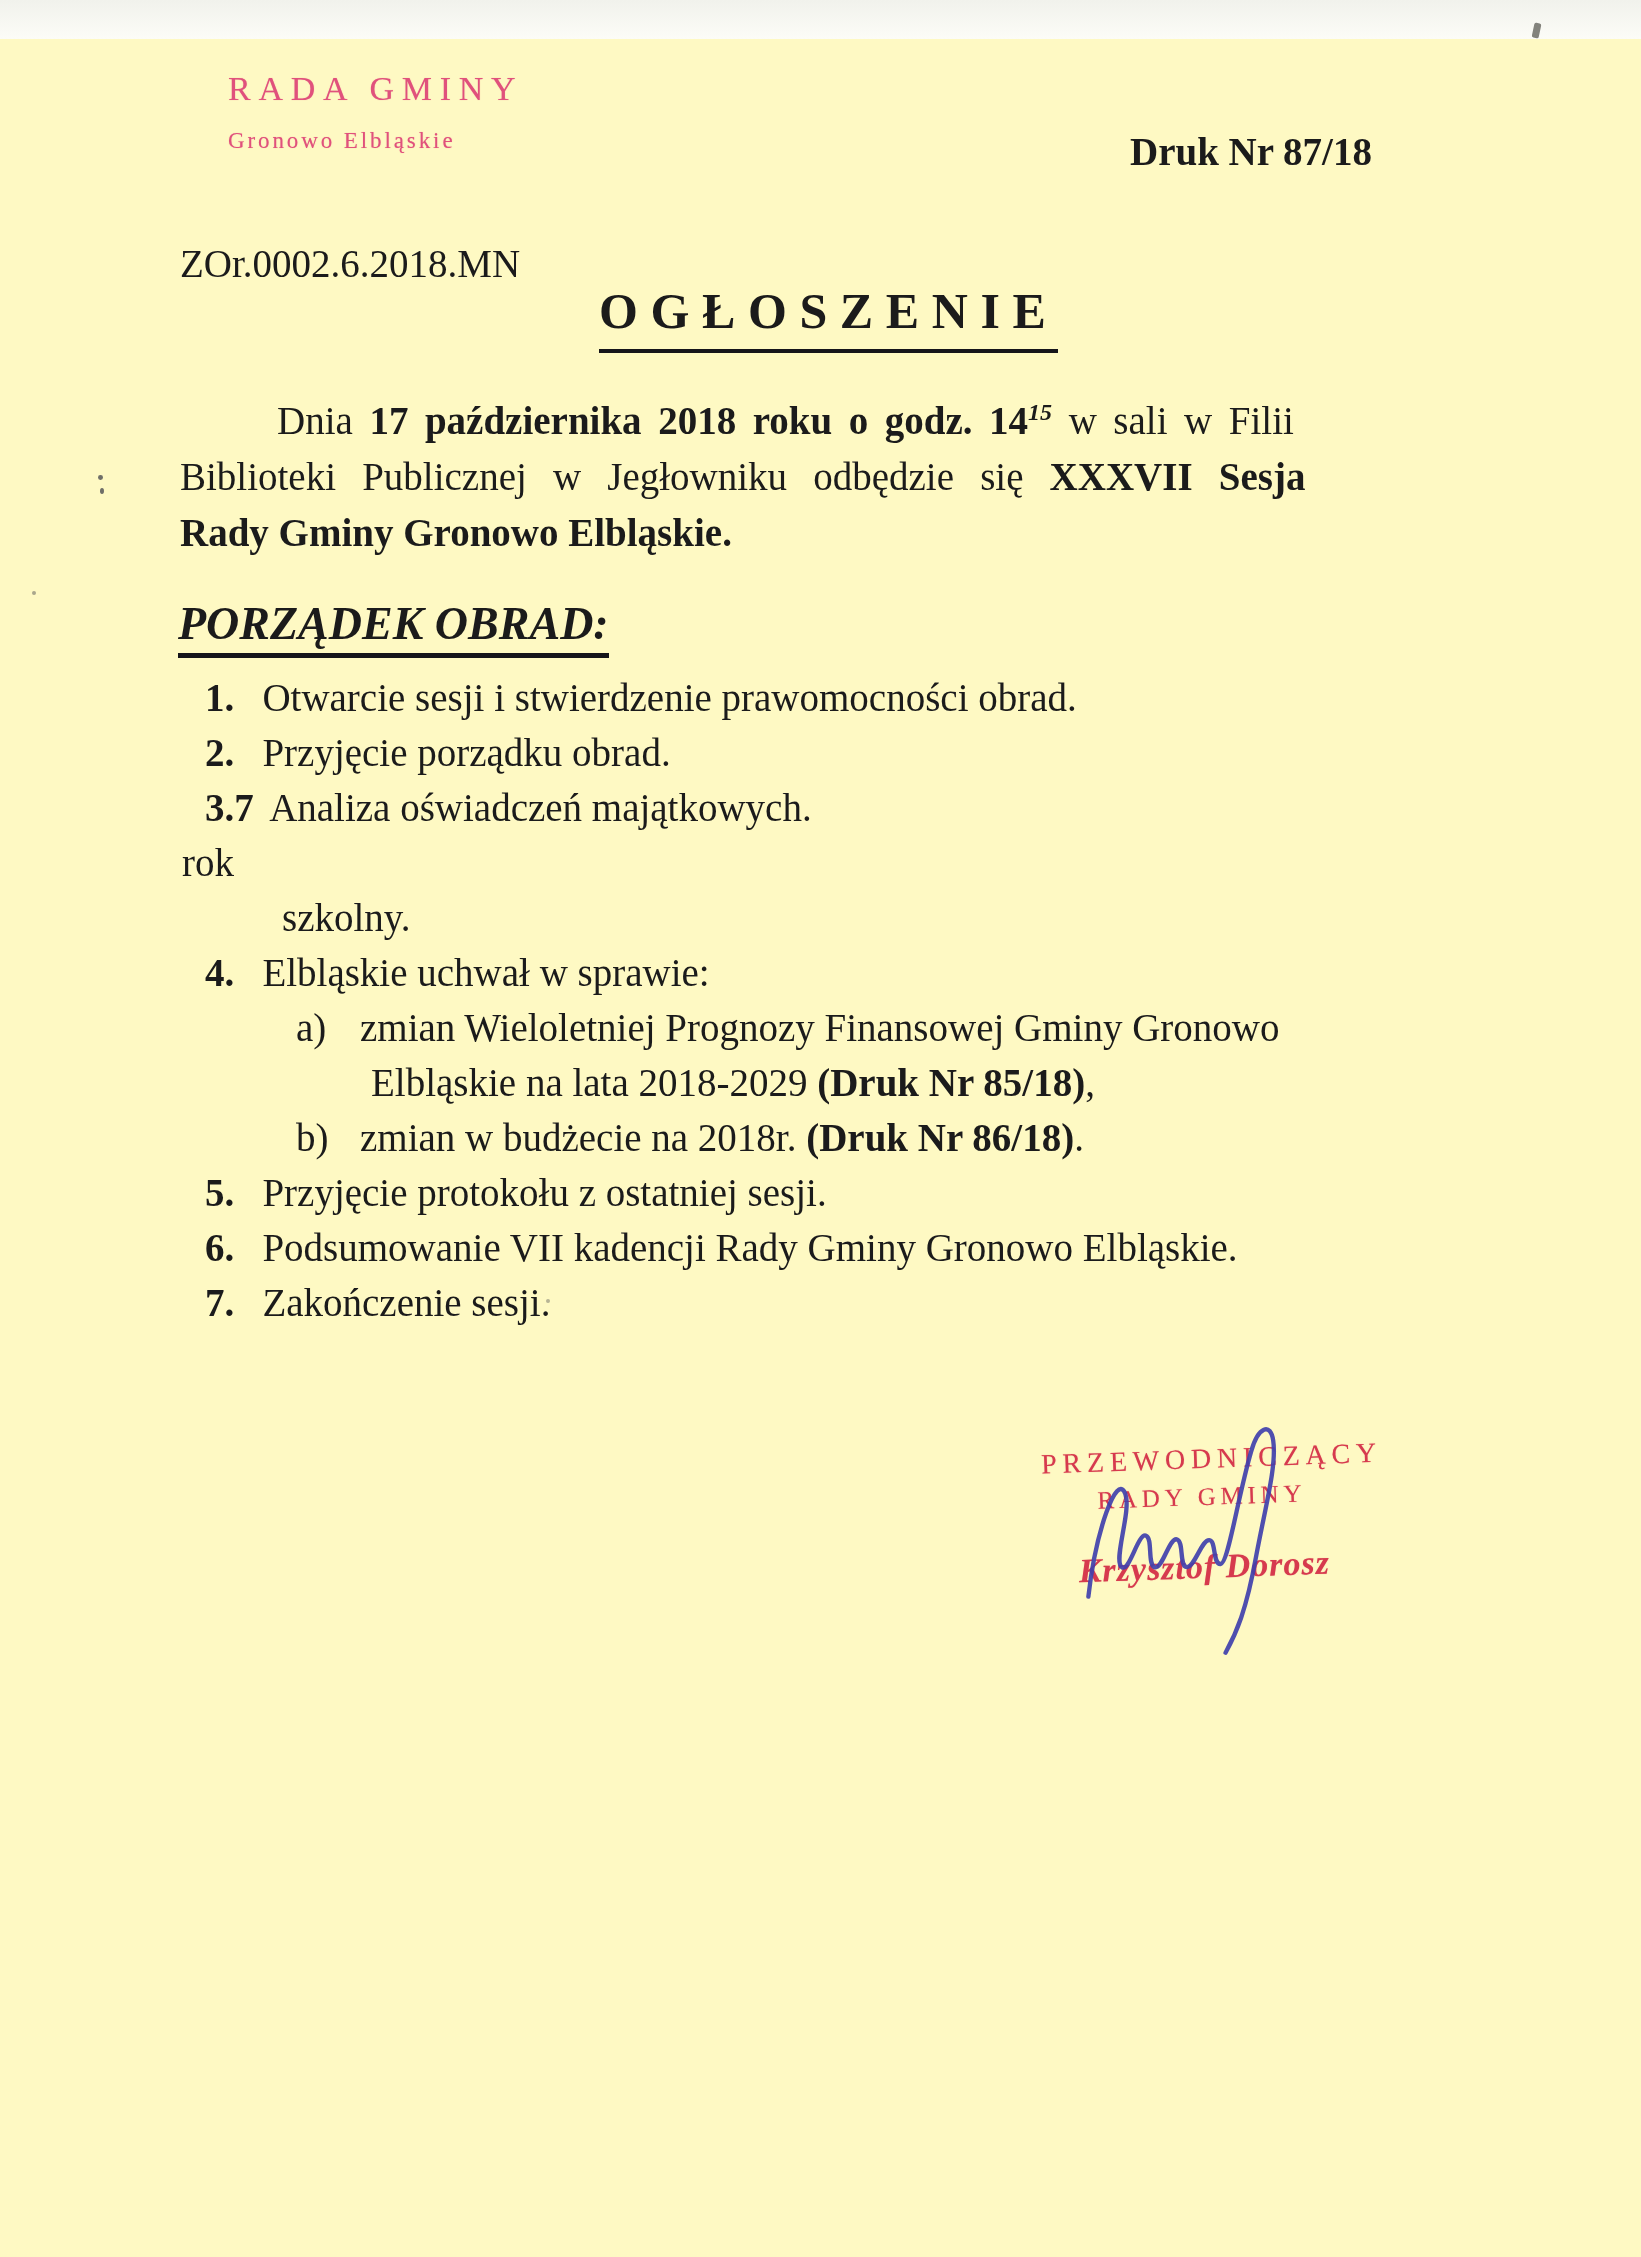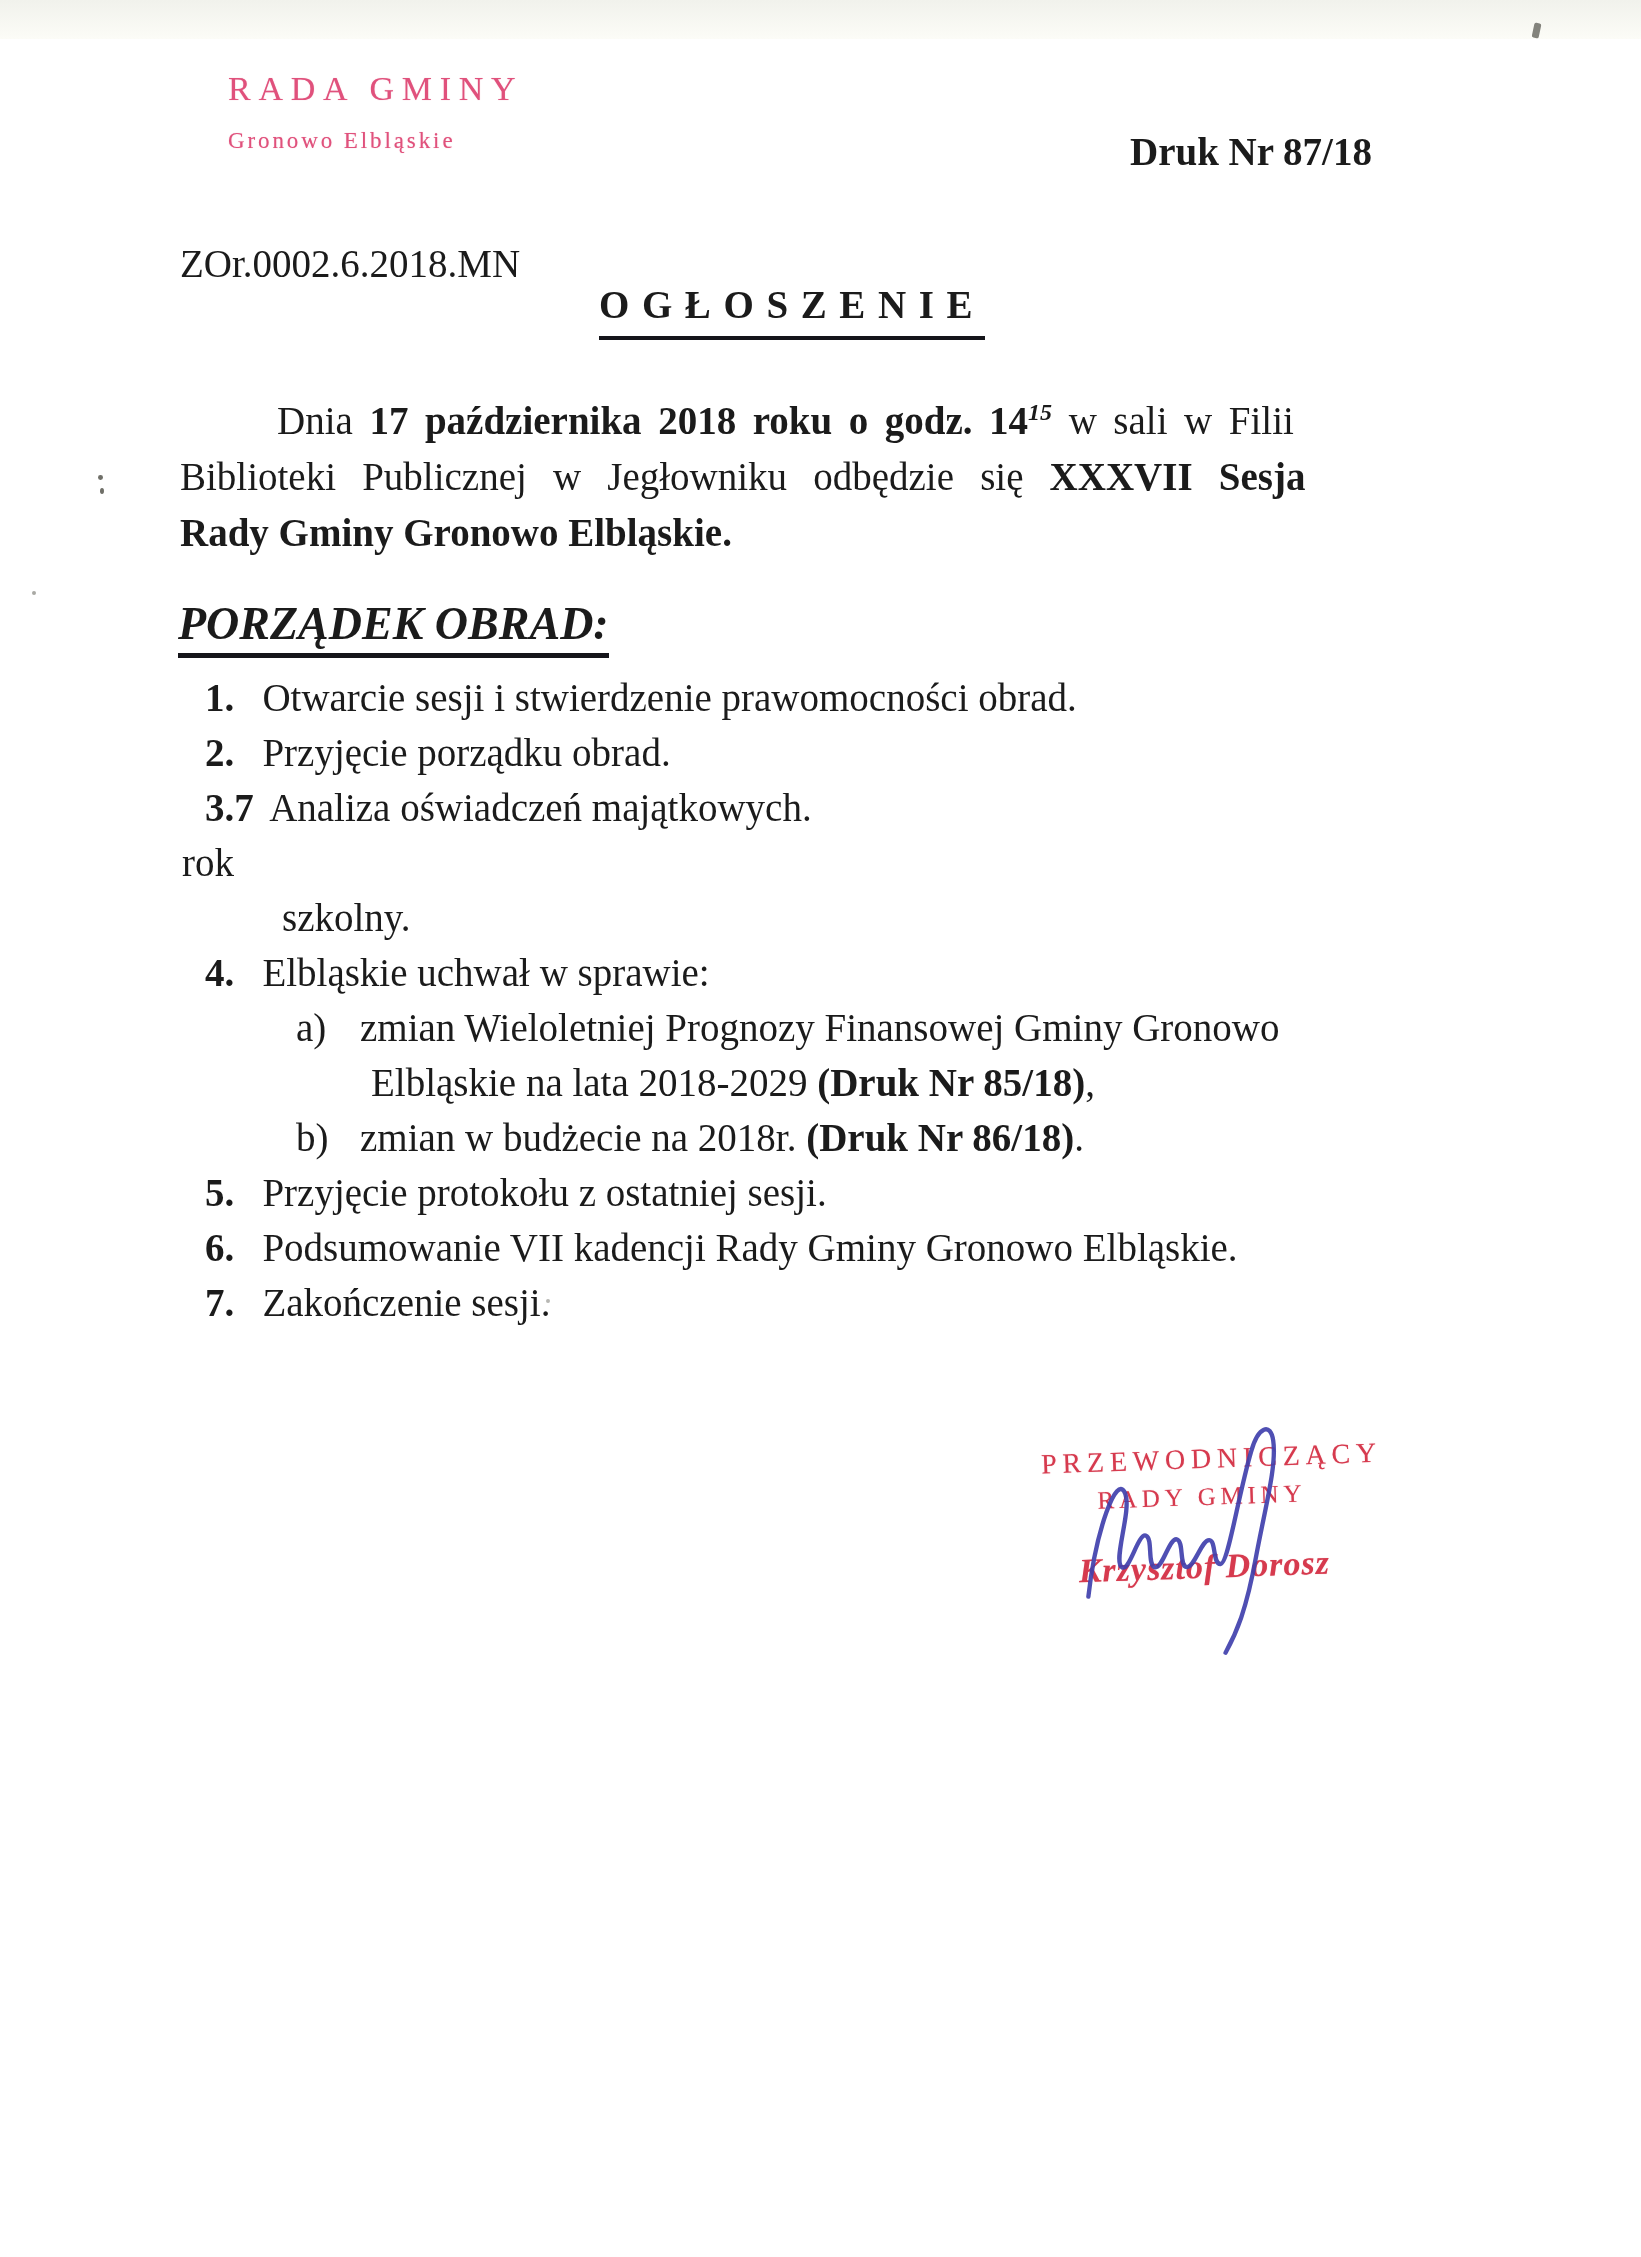--- a/index.html
+++ b/index.html
@@ -1,20 +1,20 @@
 <!DOCTYPE html>
 <html><head>
 <meta charset="utf-8">
 <style>
   html,body { margin:0; padding:0; background:#e9e9e4; }
   .page {
     position:relative;
     width:1641px; height:2257px;
     margin:0 auto;
-    background:#ffffff;
+    background:#fef9c3;
     font-family:"Liberation Serif","DejaVu Serif",serif;
     color:#1b1b1b;
     overflow:hidden;
   }
   .scan-band {
     position:absolute; top:0; left:0; right:0; height:39px;
     background:linear-gradient(#f1f2ec, #fcfcf7);
   }
   .speck { position:absolute; background:#6f6f68; border-radius:50%; }
   .speck-dash { position:absolute; background:#83837c; border-radius:1.9px; }
@@ -31,21 +31,21 @@
   .print-number {
     position:absolute; left:1130px; top:129px;
     font-size:39px; font-weight:bold;
   }
   .case-number {
     position:absolute; left:180px; top:241px;
     font-size:39px;
   }
   .doc-title {
     position:absolute; left:599px; top:282px;
-    font-size:39px; font-weight:bold; letter-spacing:12.6px;
+    font-size:50px; font-weight:bold; letter-spacing:12.6px;
     border-bottom:4.8px solid #15151a; padding-bottom:8.7px;
   }
 
   .intro {
     position:absolute; left:180px; top:384px; width:1199px;
     font-size:39px; line-height:56px; white-space:nowrap;
   }
   .intro .l1 { text-indent:97px; word-spacing:6.8px; }
   .intro .l2 { word-spacing:16.4px; }
   .intro sup { font-size:24px; font-weight:bold;font-style:italic; }

